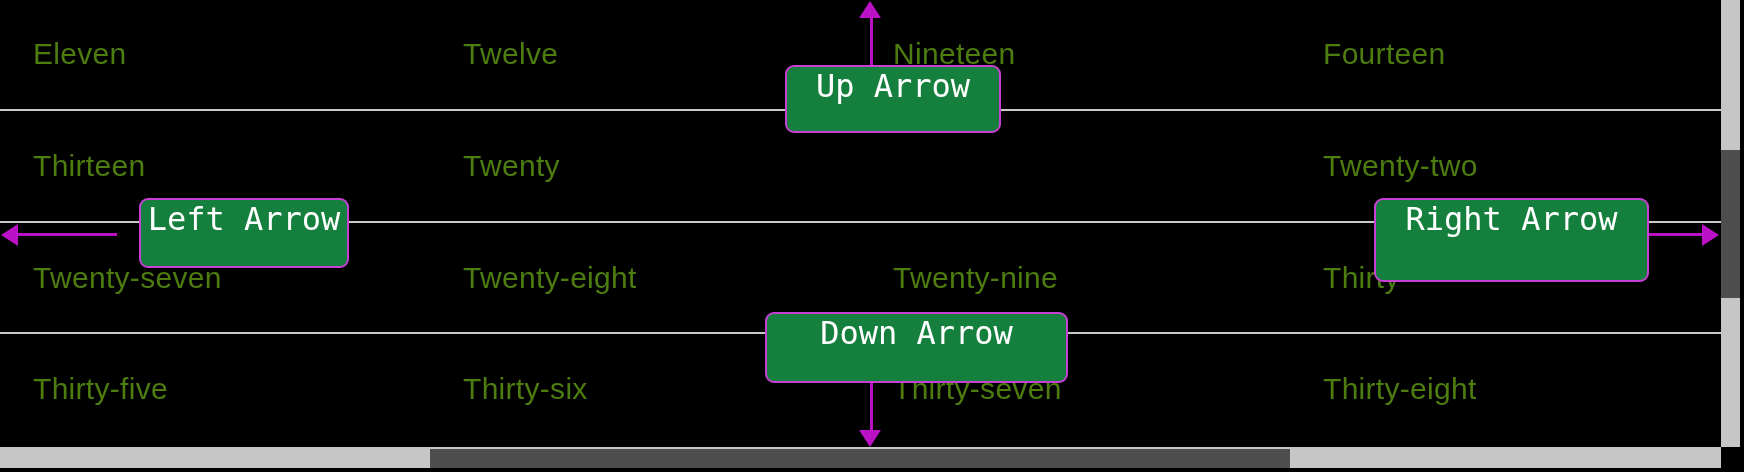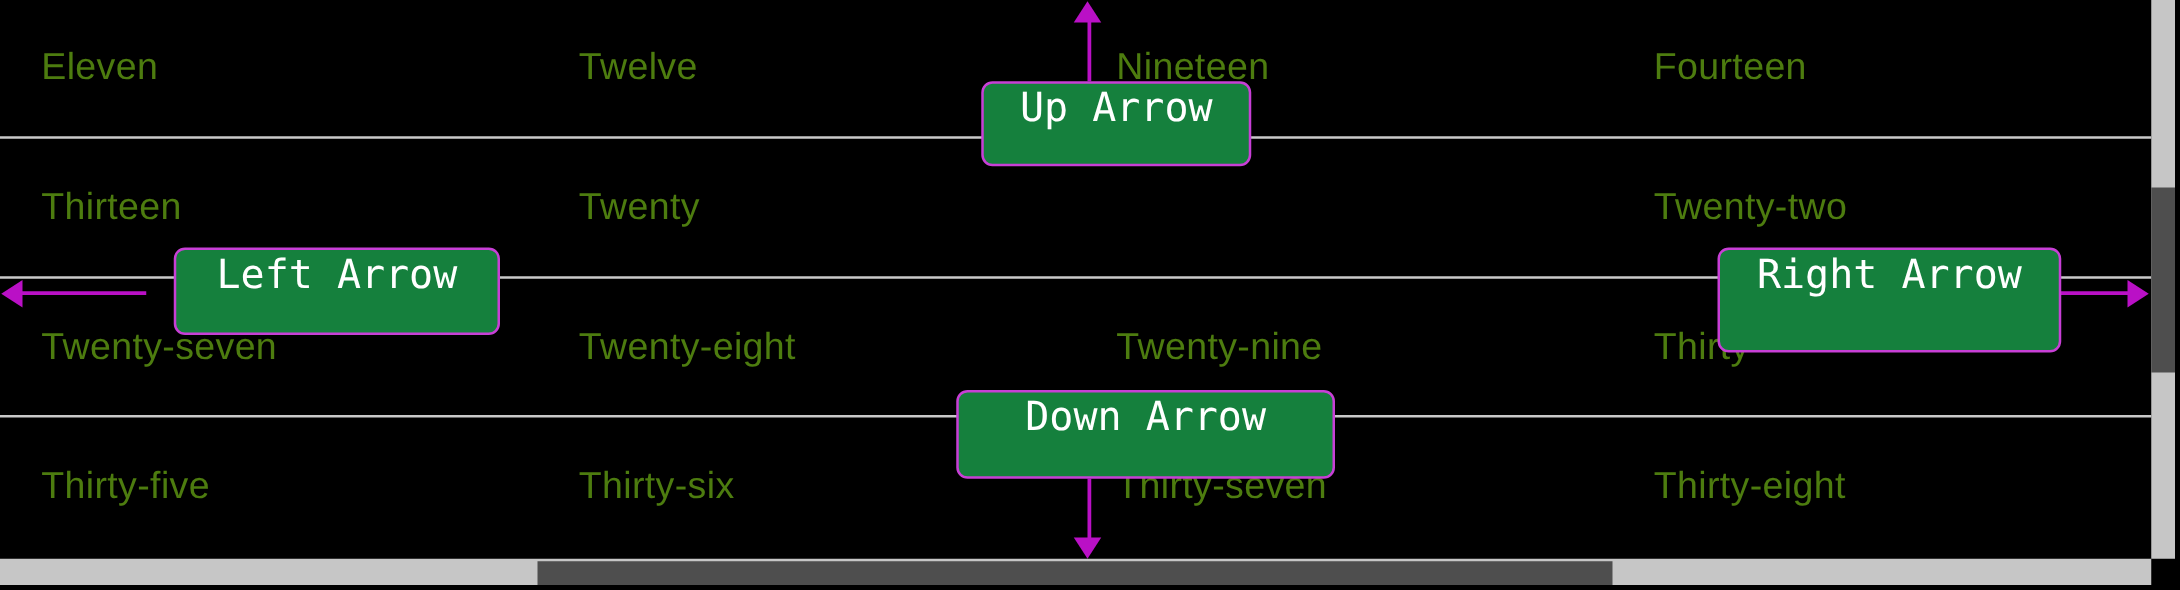--- a/index.html
+++ b/index.html
@@ -71,21 +71,21 @@
   <span class="cell" style="left:893px;top:389px">Thirty-seven</span>
 
   <div class="head head-up" style="left:859px;top:1px"></div>
   <div class="shaft" style="left:870px;top:16px;width:3px;height:49px"></div>
   <div class="abox" style="left:763px;top:65px;width:216px;height:68px">
     <span>Up Arrow</span>
   </div>
 
   <div class="head head-left" style="left:1px;top:224px"></div>
   <div class="shaft" style="left:15px;top:233px;width:102px;height:3px"></div>
-  <div class="abox" style="left:117px;top:198px;width:261px;height:70px">
+  <div class="abox" style="left:117px;top:198px;width:210px;height:70px">
     <span>Left Arrow</span>
   </div>
 
   <div class="shaft" style="left:1627px;top:233px;width:76px;height:3px"></div>
   <div class="head head-right" style="left:1702px;top:224px"></div>
   <div class="abox" style="left:1352px;top:198px;width:275px;height:84px">
     <span>Right Arrow</span>
   </div>
 
   <div class="abox" style="left:743px;top:312px;width:303px;height:71px">

